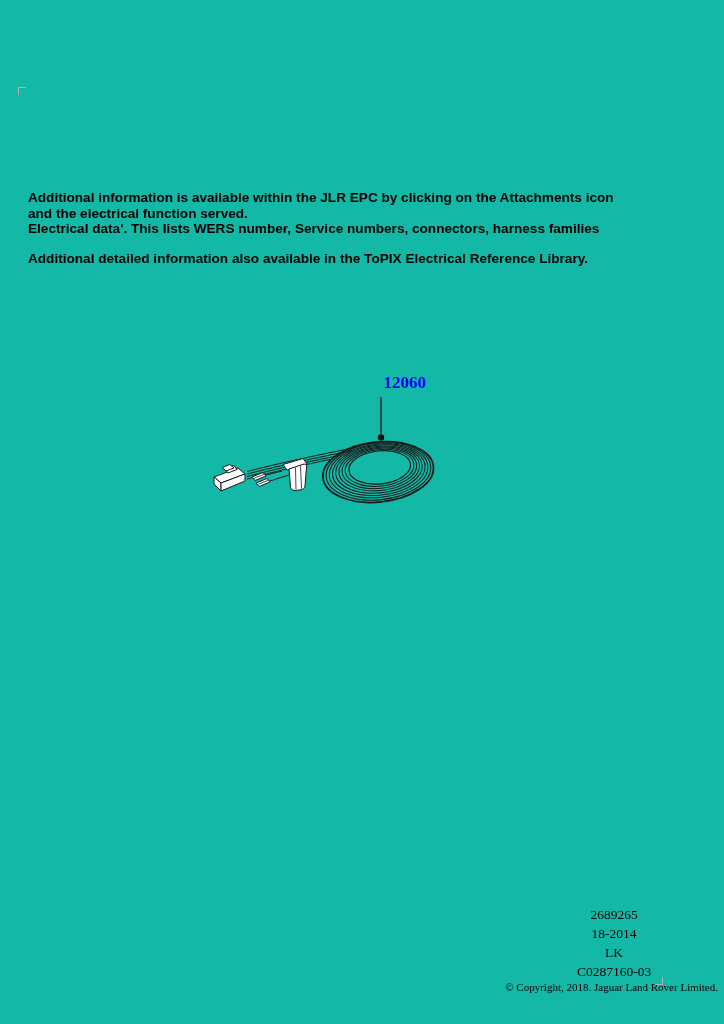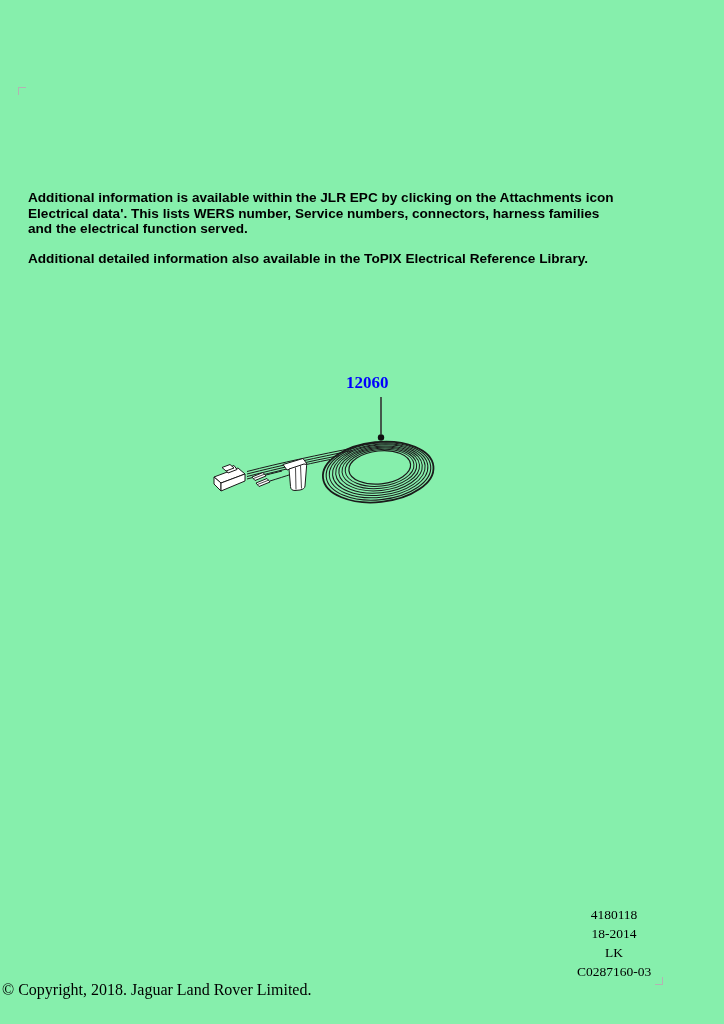--- a/index.html
+++ b/index.html
@@ -1,69 +1,69 @@
 <!DOCTYPE html>
 <html><head>
 <meta charset="utf-8">
 <style>
   html,body{margin:0;padding:0;background:#888;}
   .page{
     position:relative;
     width:724px;height:1024px;
-    background:#86efac;
+    background:#14b8a6;
     overflow:hidden;
     font-family:"Liberation Sans", sans-serif;
   }
   
   .crop-mark{position:absolute;width:7px;height:7px;}
   .crop-mark.tl{left:18px;top:87px;border-left:1px solid #b3b3b3;border-top:1px solid #b3b3b3;}
   .crop-mark.br{left:655px;top:977px;border-right:1px solid #b3b3b3;border-bottom:1px solid #b3b3b3;}
   
   .notice{
     position:absolute;left:28px;
     font-weight:bold;font-size:13.6px;line-height:15.5px;
     color:#000;letter-spacing:0px;white-space:nowrap;
   }
   .notice-1{top:190px;}
   .notice-2{top:251px;}
   
   .callout{
     position:absolute;left:346px;top:373px;width:80px;
-    text-align:left;
+    text-align:right;
     font-family:"Liberation Serif", serif;
     font-weight:bold;font-size:17px;line-height:19px;
     color:#0000ff;
     cursor:pointer;
   }
   .harness-svg{position:absolute;left:200px;top:385px;}
   
   .doc-block{
     position:absolute;left:554px;top:905px;width:120px;
     text-align:center;
     font-family:"Liberation Serif", serif;
     font-size:13.5px;line-height:19px;color:#000;
   }
   .copyright{
-    position:absolute;left:2px;top:981px;width:710px;
-    text-align:left;
+    position:absolute;left:8px;top:981px;width:710px;
+    text-align:right;
     font-family:"Liberation Serif", serif;
-    font-size:16px;color:#000;
+    font-size:11px;color:#000;
   }
 </style>
 </head>
 <body>
 
 <div class="page">
 
   <div class="crop-mark tl"></div>
 
   <div class="notice notice-1">
     <div>Additional information is available within the JLR EPC by clicking on the Attachments icon</div>
+    <div>and the electrical function served.</div>
     <div>Electrical data'. This lists WERS number, Service numbers, connectors, harness families</div>
-    <div>and the electrical function served.</div>
   </div>
 
   <div class="notice notice-2">
     <div>Additional detailed information also available in the ToPIX Electrical Reference Library.</div>
   </div>
 
   <div class="callout">12060</div>
 
   <svg class="harness-svg" width="250" height="130" viewBox="200 385 250 130" xmlns="http://www.w3.org/2000/svg">
     <g fill="none" stroke="#1a1a1a" stroke-width="1">
@@ -110,21 +110,21 @@
       <g fill="#ffffff">
         <polygon points="283,464.5 303,458.5 307,464 287,470"></polygon>
         <path d="M289,469 L304,464 C306,464 307,465 306.5,467 L305,486 C305,488 303,489.5 300,490 L295,490.5 C292,490.5 290.5,489 290.5,486.5 Z"></path>
         <path d="M295.5,467.5 L296,489.5" stroke-width="0.8" fill="none"></path>
         <path d="M300.5,465.5 L301.5,488.5" stroke-width="0.8" fill="none"></path>
       </g>
     </g>
   </svg>
 
   <div class="doc-block">
-    <div>4180118</div>
+    <div>2689265</div>
     <div>18-2014</div>
     <div>LK</div>
     <div>C0287160-03</div>
   </div>
 
   <div class="copyright">© Copyright, 2018. Jaguar Land Rover Limited.</div>
 
   <div class="crop-mark br"></div>
 
 </div>

